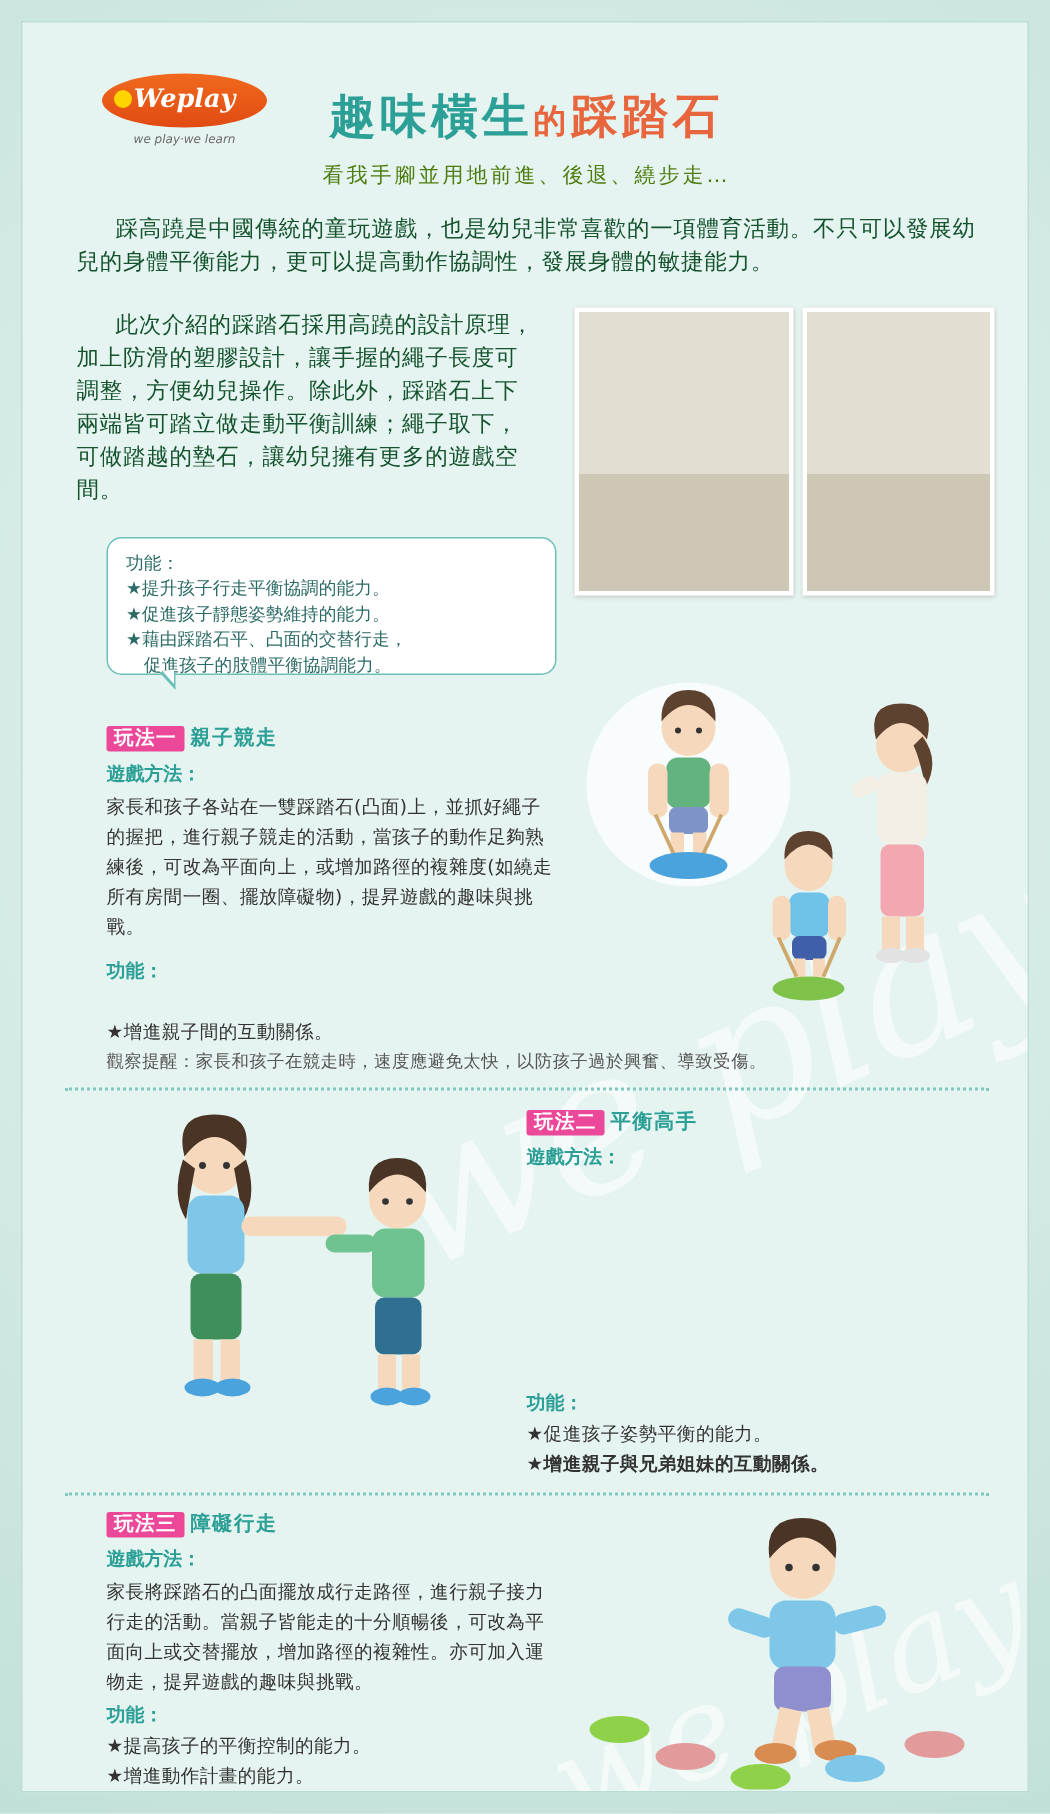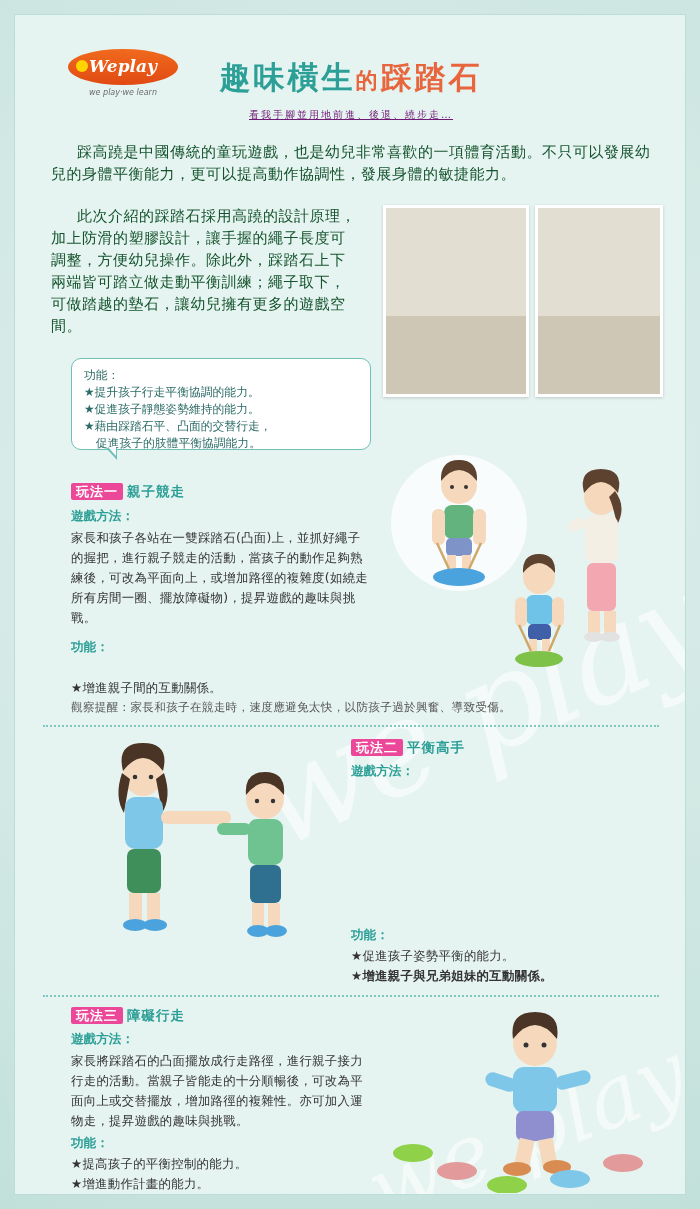--- a/index.html
+++ b/index.html
@@ -66,21 +66,21 @@
   
   .title {
     position:absolute; left:0; top:42px; width:672px; text-align:center;
   }
   .title .main {
     font-size:31px; font-weight:bold; color:#2c9f97;
     letter-spacing:3px; font-family:"DejaVu Sans", sans-serif;
   }
   .title .main .accent { color:#e8663d; }
   .title .sub {
-    margin-top:9px; font-size:10px; color:#701a75; letter-spacing:2px;text-decoration:underline;
+    margin-top:9px; font-size:14px; color:#4d7c0f; letter-spacing:2px;
   }
   
   .para {
     position:absolute; color:#14532d; font-size:15px; line-height:22px;
     letter-spacing:.5px;
   }
   #intro { left:36px; top:126px; width:600px; text-indent:26px; }
   #desc  { left:36px; top:190px; width:308px; text-indent:26px; }
 
   

